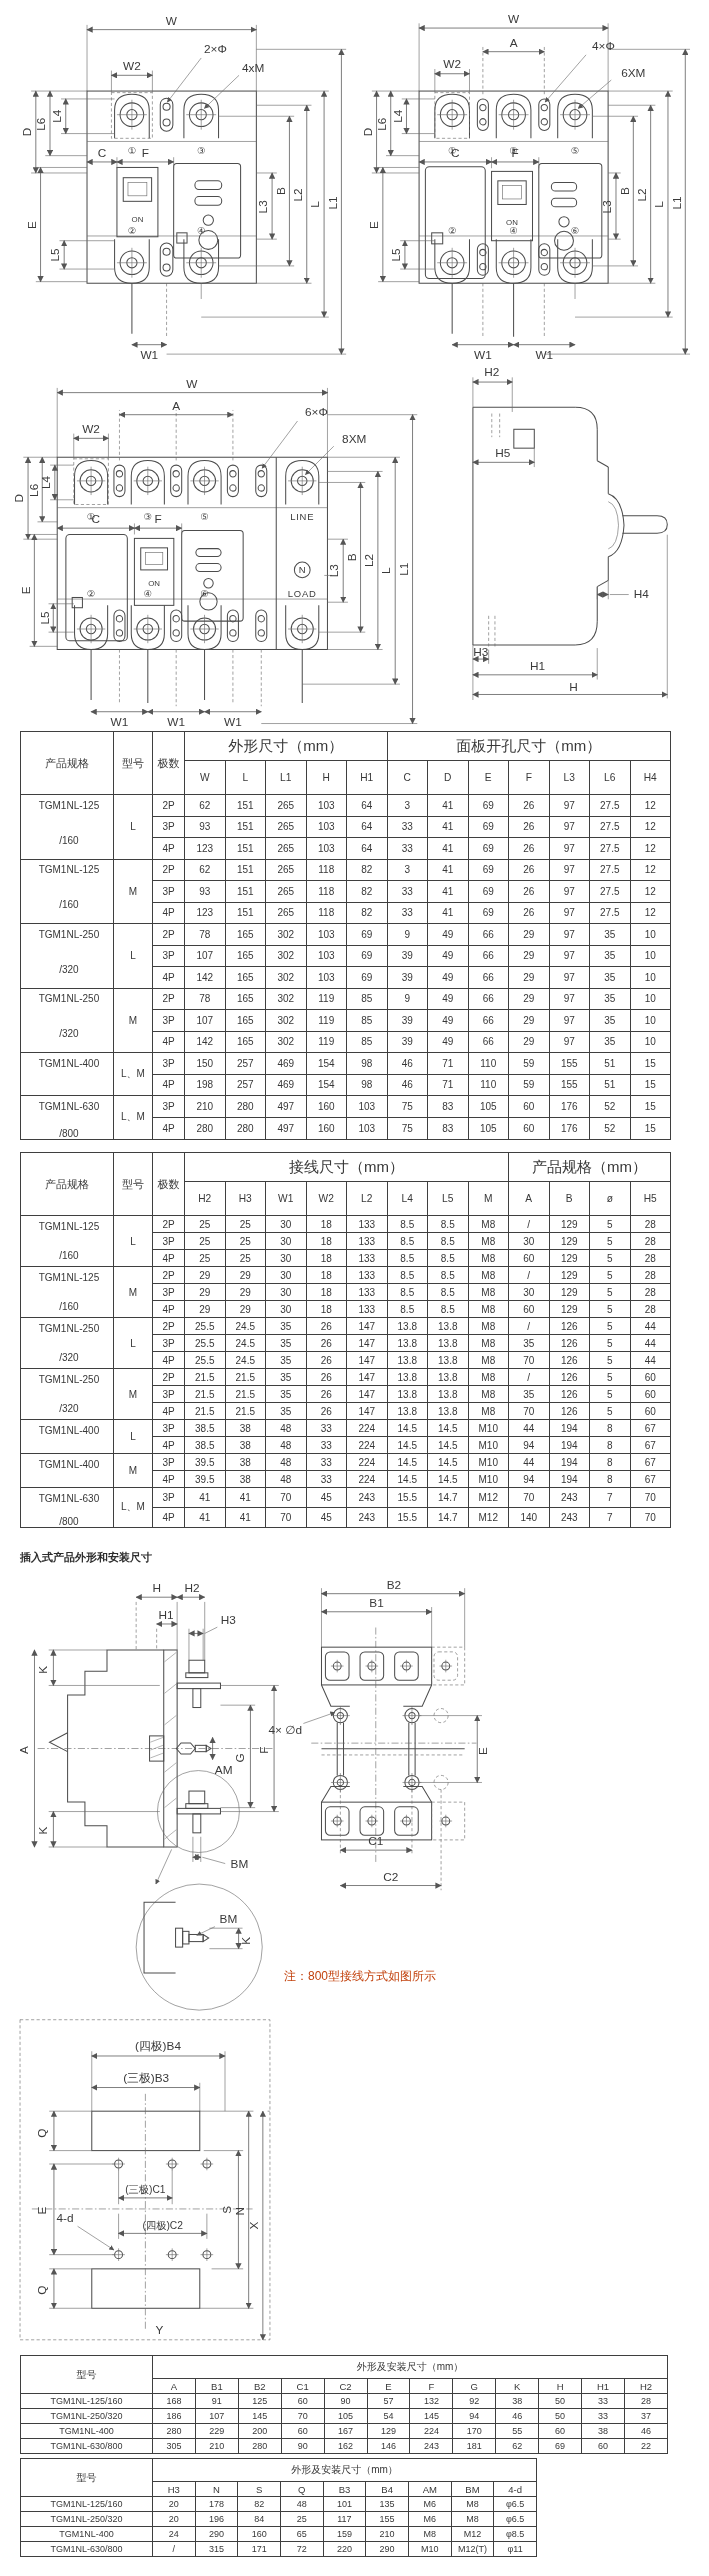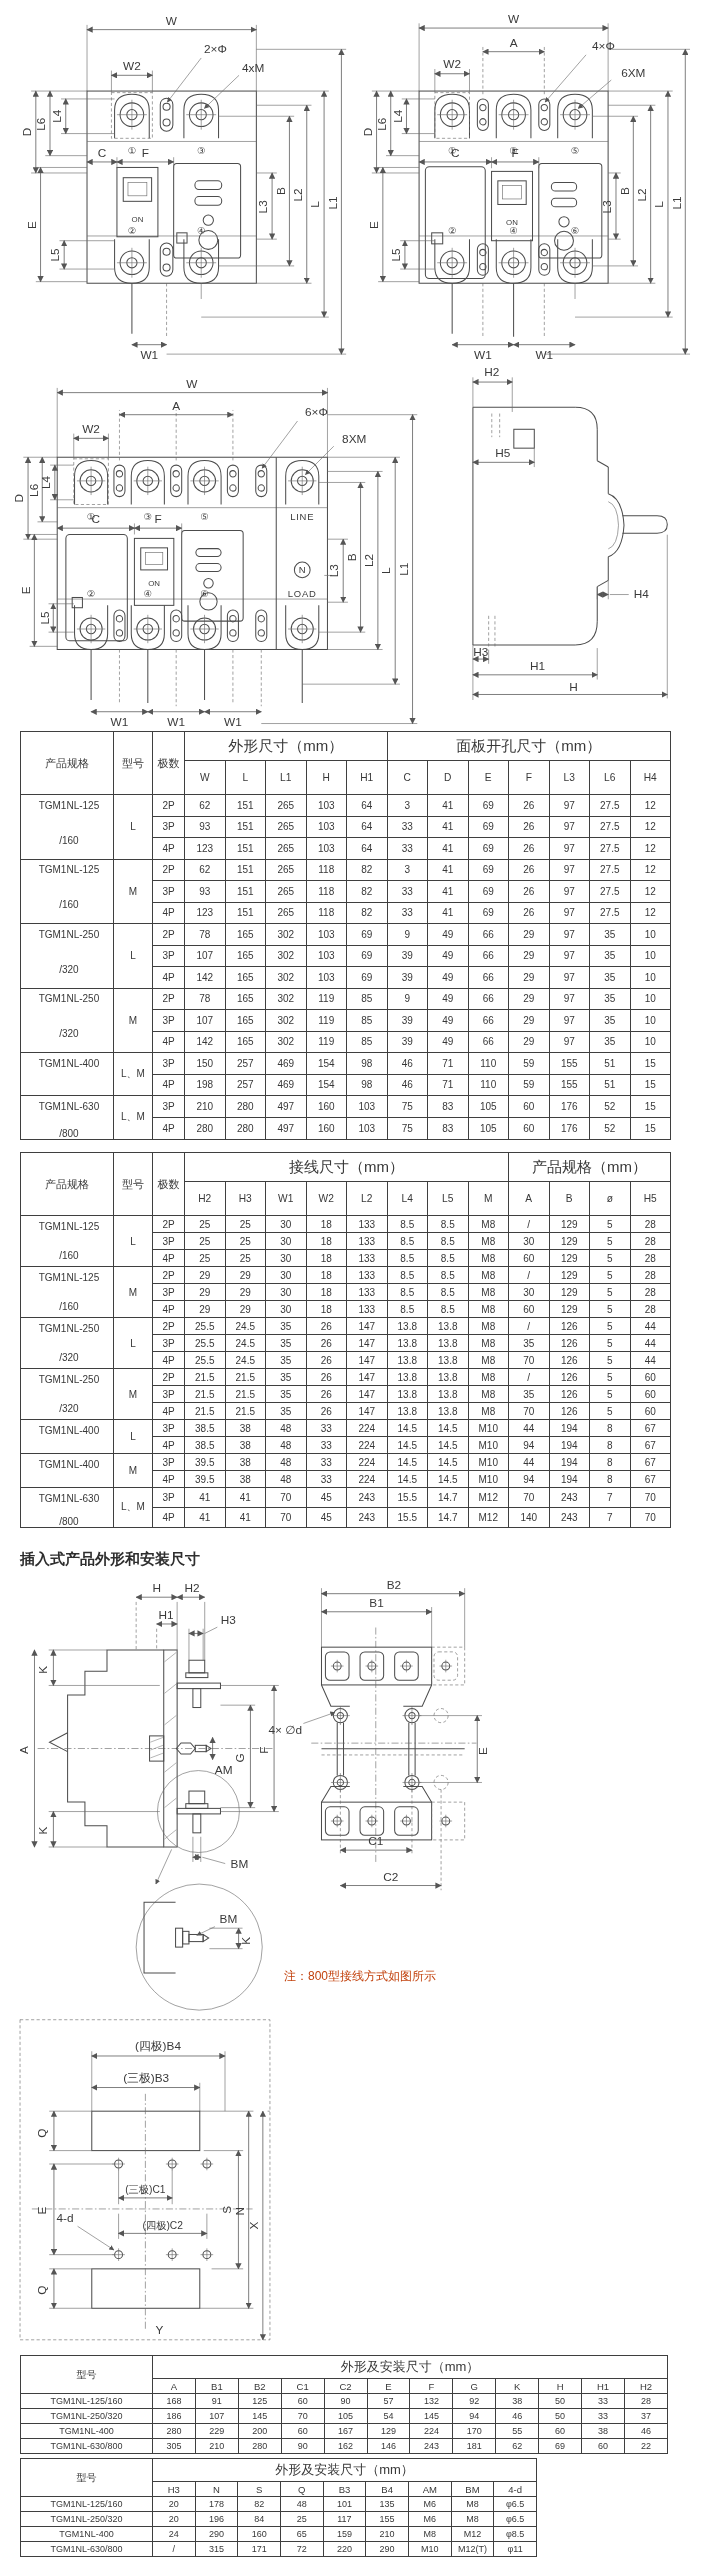--- a/index.html
+++ b/index.html
@@ -12,31 +12,31 @@
   .thin{stroke:#6b6b6b;stroke-width:0.8;fill:none;}
   .dl{stroke:#5c5c5c;stroke-width:1;fill:none;}
   .dash{stroke-dasharray:4 3;}
   .dd{stroke-dasharray:9 3 2 3;}
   .hatch{stroke:#7a7a7a;stroke-width:0.7;}
   text.lab{font-size:15px;text-anchor:middle;}
   text.lab2{font-size:13px;text-anchor:middle;}
   text.pn{font-size:12px;text-anchor:middle;}
   text.onl{font-size:10px;text-anchor:middle;}
   text.io{font-size:12px;text-anchor:middle;letter-spacing:1px;}
-  .sechead{position:absolute;font-size:15px;font-weight:bold;color:#2e2e2e;margin:0;}
+  .sechead{position:absolute;font-size:11px;font-weight:bold;color:#2e2e2e;margin:0;}
   .note{position:absolute;font-size:12px;color:#c2410c;}
   
   .tbl{border-collapse:collapse;width:100%;table-layout:fixed;background:#fff;border:1.6px solid #3f3f3f;}
   .tbl th,.tbl td{border:0.8px solid #3f3f3f;font-weight:normal;color:#383838;text-align:center;padding:0 0.8px;overflow:hidden;}
   .t1 .grouph,.t2 .grouph{height:28px;font-size:15px;}
   .t1 .colh,.t2 .colh{height:33px;font-size:10.2px;}
   .t1 .lhead,.t2 .lhead{font-size:11px;}
   .t1 tbody td{height:20.5px;font-size:10px;}
   .t2 tbody td{height:16px;font-size:10px;}
-  .t3 .grouph,.t4 .grouph{height:22px;font-size:13px;}
+  .t3 .grouph,.t4 .grouph{height:22px;font-size:10px;}
   .t3 .colh,.t4 .colh{height:14px;font-size:9.5px;}
   .t3 .lhead,.t4 .lhead{font-size:10px;}
   .t3 tbody td,.t4 tbody td{height:14px;font-size:9px;}
   .prodcell{text-align:right;padding-left:4.7px !important;vertical-align:top;}
   .prodcell div{margin-top:4.7px;}
 </style>
 </head>
 <body>
 
 <div class="page">

